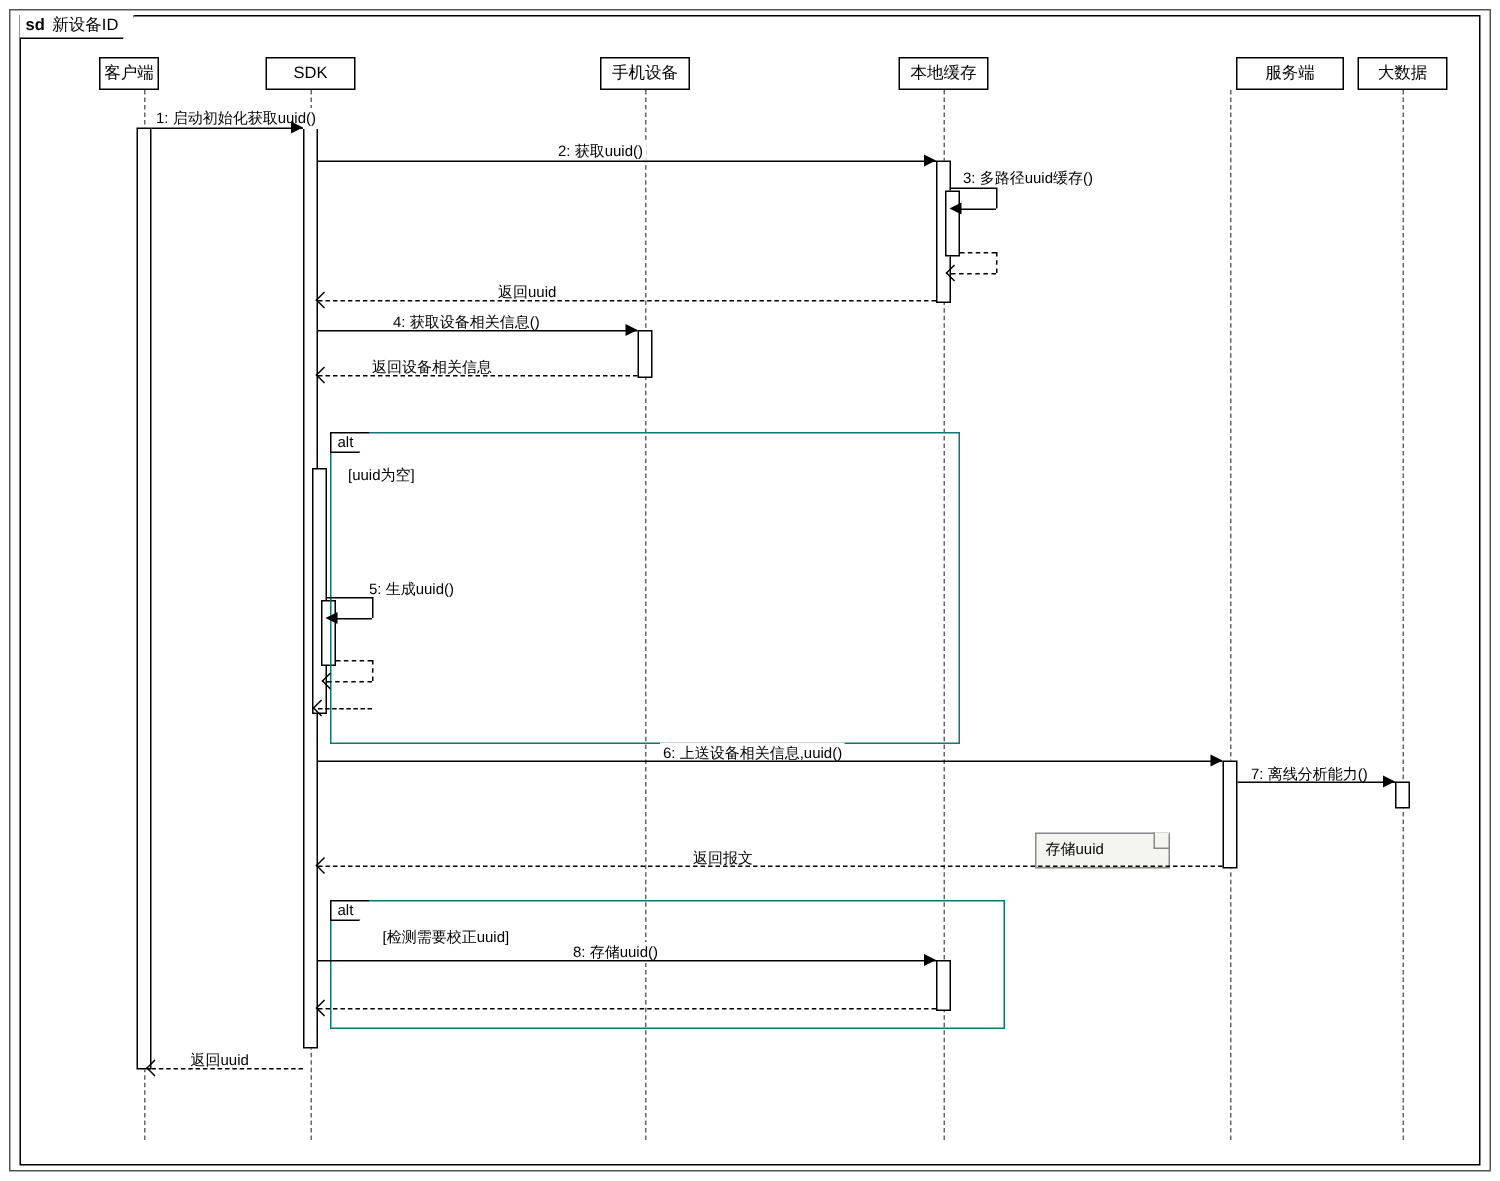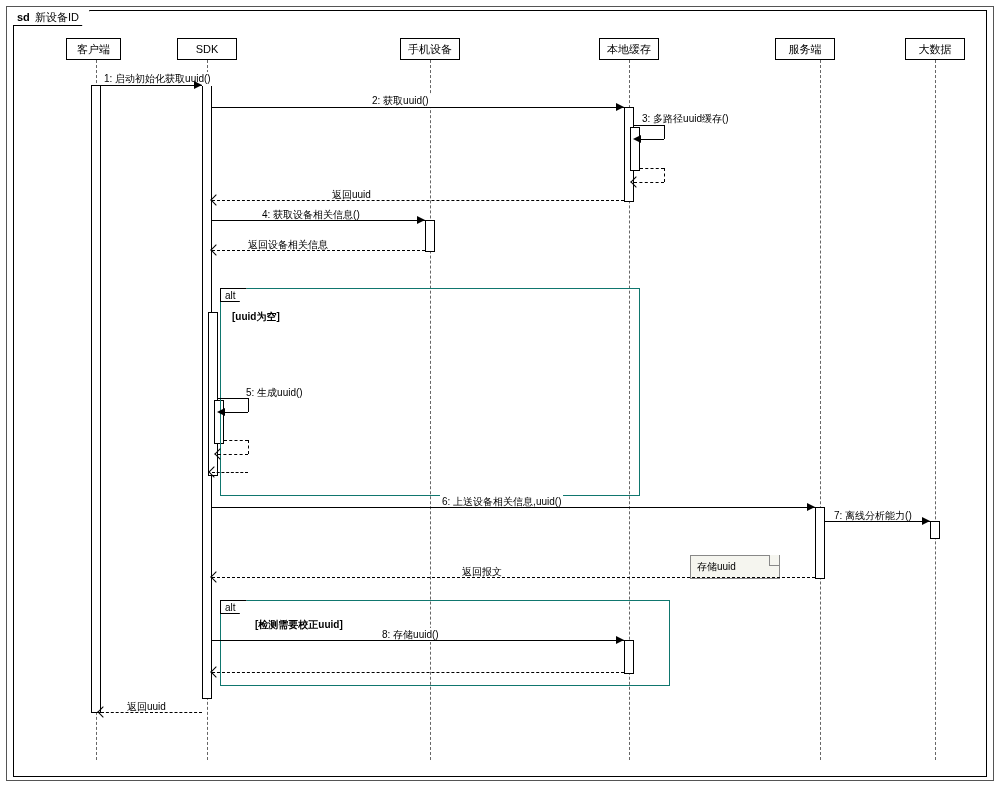--- a/index.html
+++ b/index.html
@@ -129,42 +129,41 @@
     padding: 0 10px 0 4px;
     border: 1px solid #000;
     background: #fff;
     font-size: 10px;
     line-height: 13px;
     clip-path: polygon(0 0, 100% 0, calc(100% - 7px) 100%, 0 100%);
   }
   .guard {
     position: absolute;
     font-size: 10px;
-    font-weight: bold;
   }
   .self-call-h { position:absolute; height:0; border-top:1px solid #000; }
   .self-call-v { position:absolute; width:0; border-left:1px solid #000; }
   .self-call-ret { position:absolute; height:0; border-top:1px dashed #000; }
 </style>
 </head>
 <body>
 
 <div class="canvas">
   <div class="outer-frame"></div>
   <div class="inner-frame"></div>
   <div class="sd-tab">
     <b>sd</b>
     <span>新设备ID</span>
   </div>
 
-  <div class="participant" style="left:66px;width:55px">客户端</div>
+  <div class="participant" style="left:66px;width:40px">客户端</div>
   <div class="participant" style="left:177px;width:60px">SDK</div>
   <div class="participant" style="left:400px;width:60px">手机设备</div>
   <div class="participant" style="left:599px;width:60px">本地缓存</div>
-  <div class="participant" style="left:775px;width:60px">服务端</div>
+  <div class="participant" style="left:824px;width:72px">服务端</div>
   <div class="participant" style="left:905px;width:60px">大数据</div>
 
   <div class="lifeline" style="left:96px"></div>
   <div class="lifeline" style="left:207px"></div>
   <div class="lifeline" style="left:430px"></div>
   <div class="lifeline" style="left:629px"></div>
   <div class="lifeline" style="left:820px"></div>
   <div class="lifeline" style="left:935px"></div>
 
   <div class="activation" style="left:91px; top:85px; height:628px"></div>

